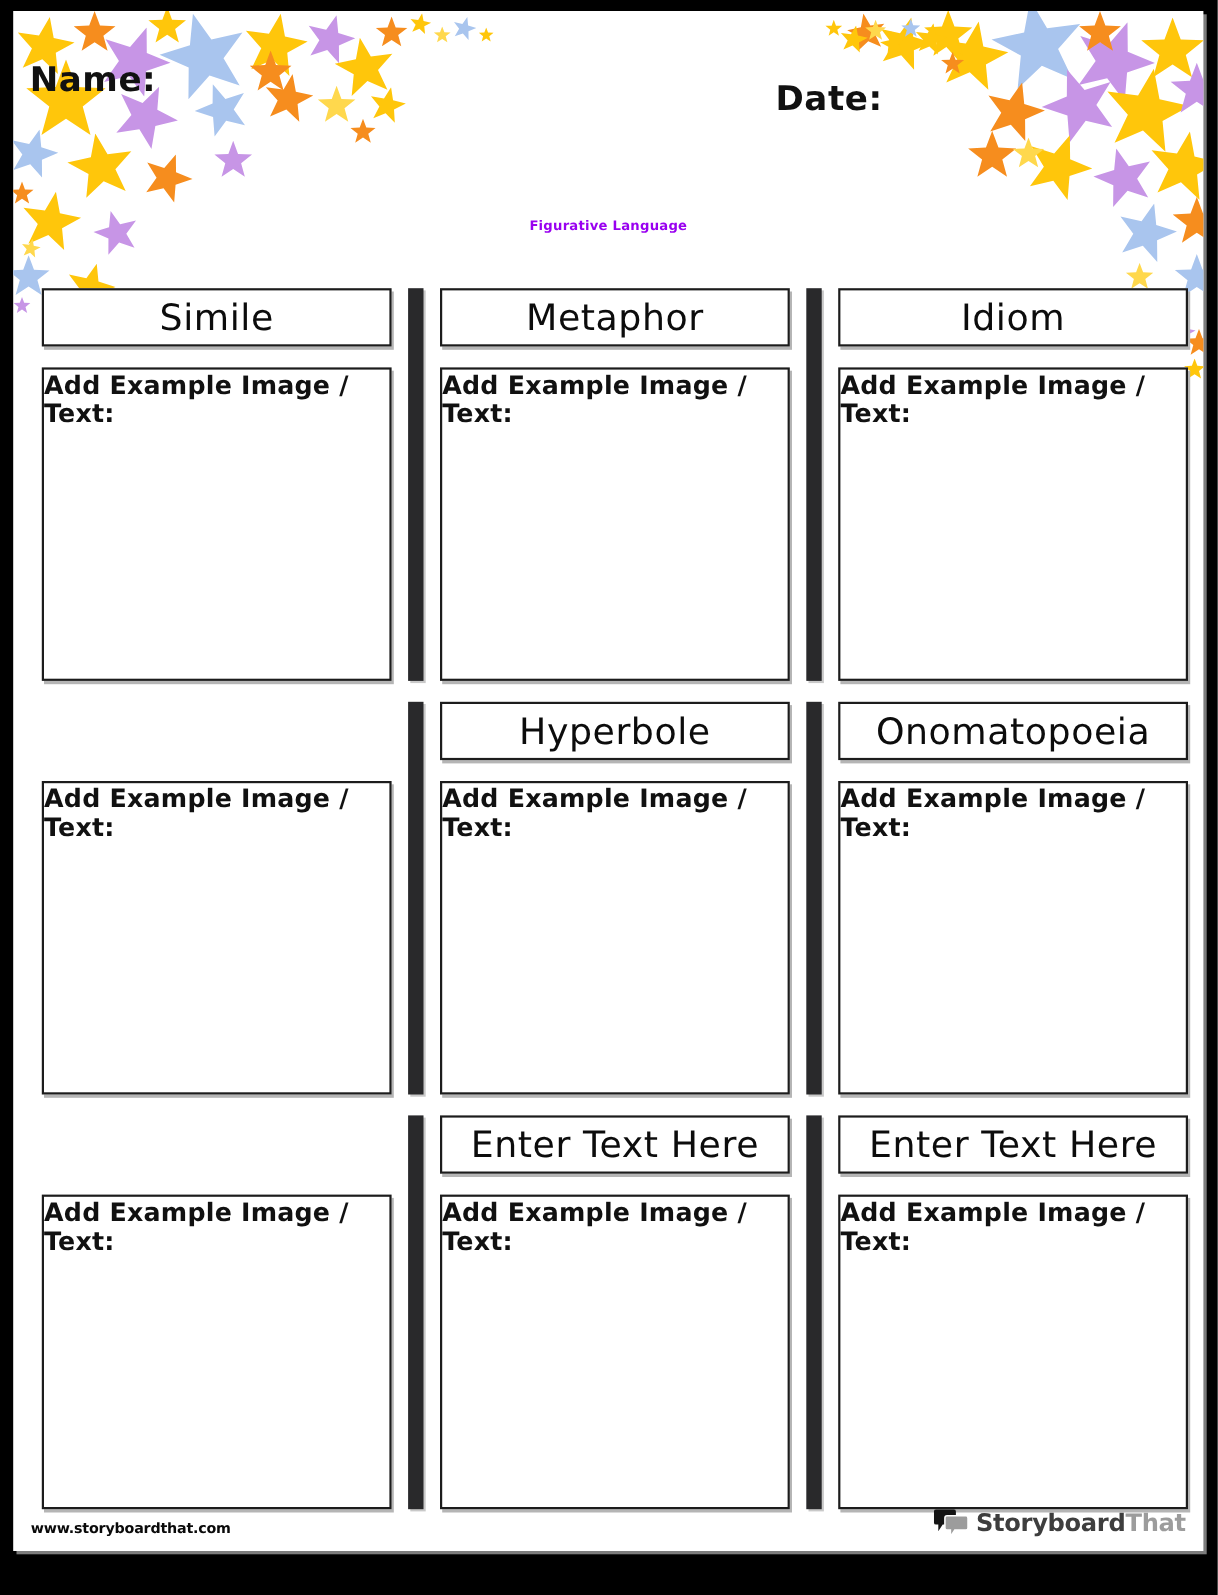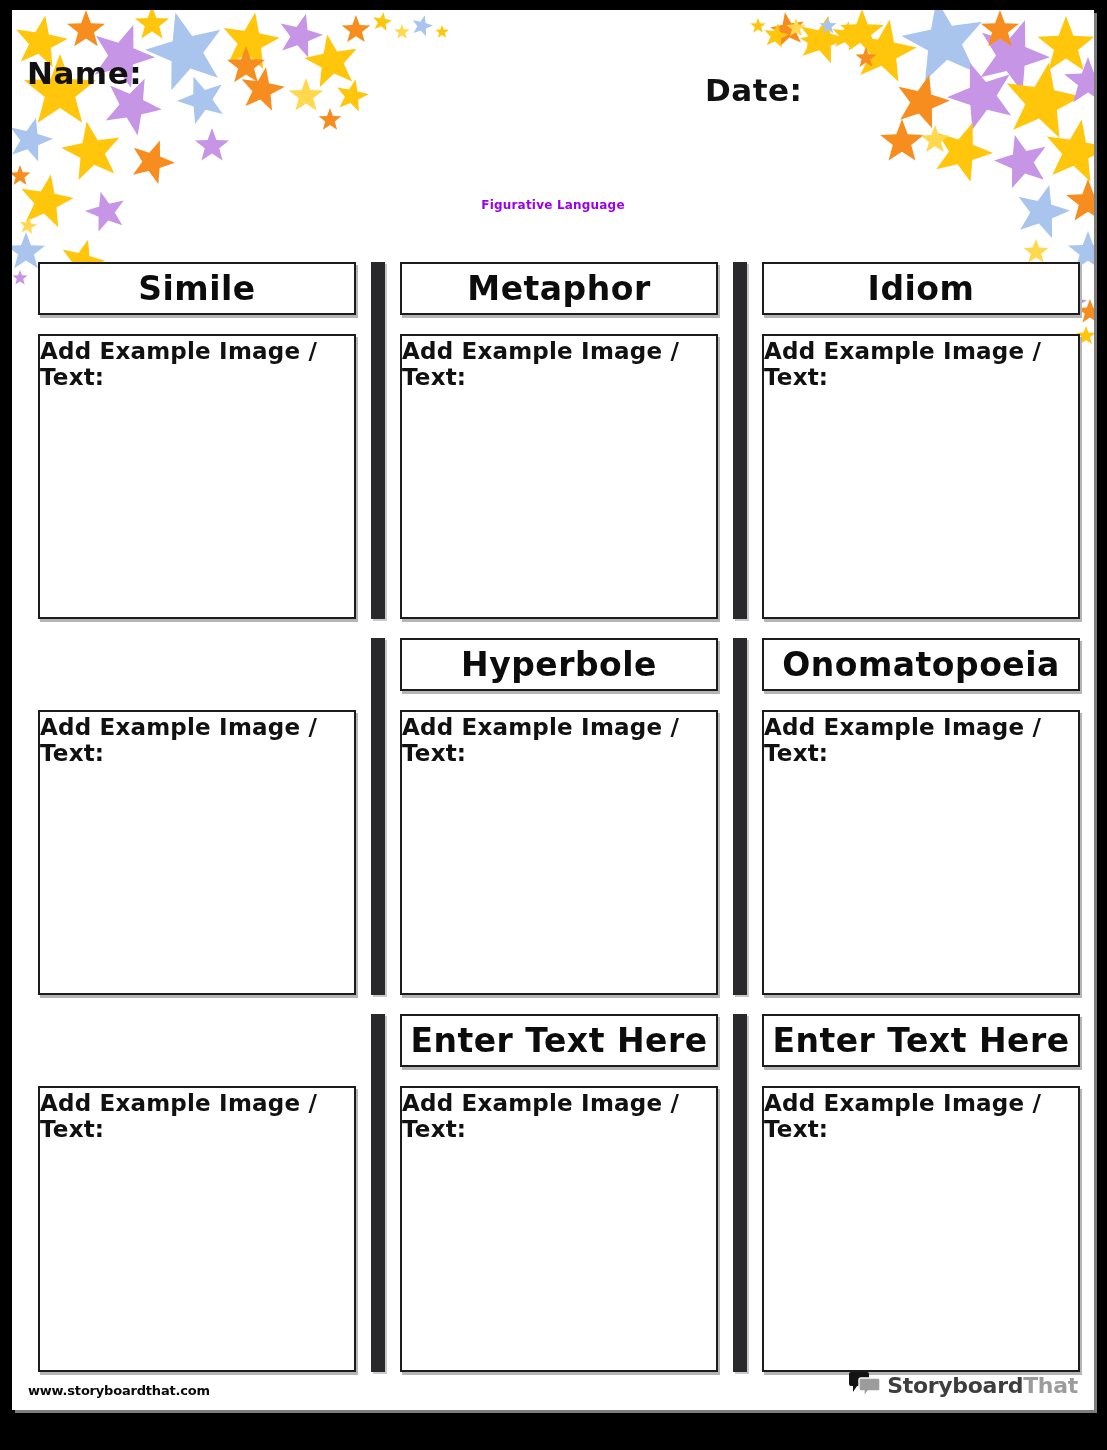--- a/index.html
+++ b/index.html
@@ -31,21 +31,21 @@
     grid-template-columns:318px 14px 318px 14px 318px;
     grid-template-rows:53px 285px 53px 285px 53px 286px;
     column-gap:15px;row-gap:19px;
   }
   .cellbox{
     background:#fff;border:2.5px solid #1c1c1c;
     box-shadow:2px 3px 0 #b5b5b5;
   }
   .hbox{
     display:flex;align-items:center;justify-content:center;
-    font-size:33px;font-weight:bold;color:#0c0c0c;letter-spacing:0.5px;
+    font-size:33px;font-weight:normal;color:#0c0c0c;letter-spacing:0.5px;
   }
   .cbox{
     display:flex;align-items:flex-start;justify-content:center;
     padding-top:2px;font-size:23px;font-weight:600;color:#111;
     letter-spacing:0.2px;
   }
   .divider{background:#29292b;box-shadow:2px 2px 0 #c9c9c9;}
   .c1{grid-column:1}.c2{grid-column:3}.c3{grid-column:5}
   .dv1{grid-column:2}.dv2{grid-column:4}
   .r1{grid-row:1}.r2{grid-row:2}.r3{grid-row:3}

